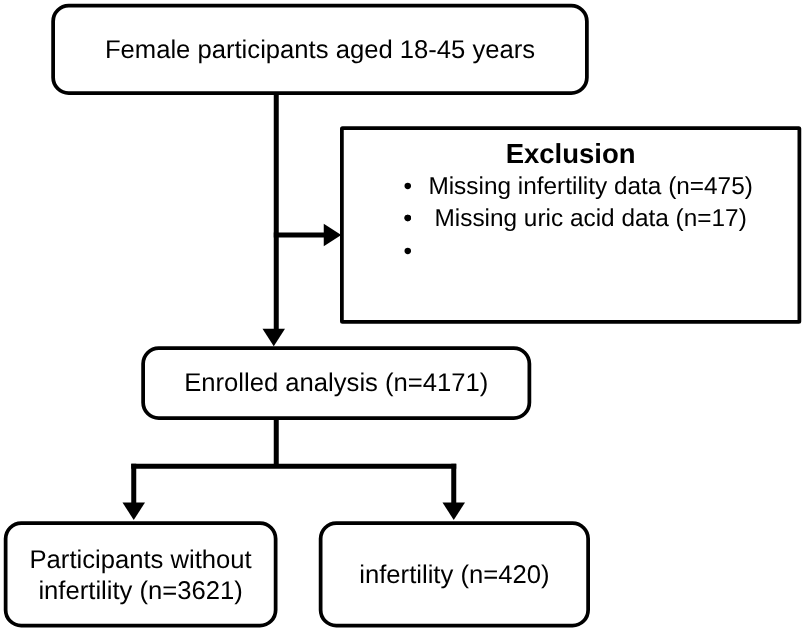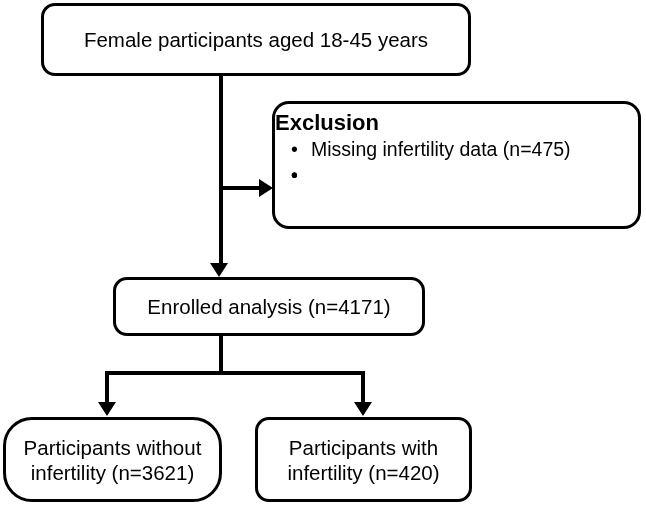--- a/index.html
+++ b/index.html
@@ -38,37 +38,36 @@
 
   
   #node-source {
     left: 41px;  top: 3px;
     width: 430px; height: 73px;
     font-size: 20.5px;
     justify-content: center;
   }
   #node-exclusion {
     left: 272px; top: 101px;
-    width: 369px; height: 128px;
-    border-radius: 17px;
-    align-items: flex-start;
+    width: 369px; height: 158px;
+    border-radius: 2px;
+    align-items: center;
     justify-content: flex-start;
     padding: 5px 0 0 0;
   }
   #node-enrolled {
     left: 65px; top: 277px;
     width: 312px; height: 59px;
     font-size: 20.5px;
     margin-left: 48px;
   }
   #node-without {
     left: 3px; top: 417px;
     width: 219px; height: 85px;
     font-size: 20.5px;
-    border-radius: 29px;
   }
   #node-with {
     left: 255px; top: 417px;
     width: 217px; height: 85px;
     font-size: 20.5px;
   }
 
   
   .excl-title {
     font-size: 22px;
@@ -153,34 +152,34 @@
     <ul class="excl-list">
       <li>
         <span class="bullet">•</span>
         <span>Missing infertility data (n=475)</span>
       </li>
       <li>
         <span class="bullet">•</span>
       </li>
       <li>
         <span class="bullet">•</span>
+        <span>Missing uric acid data (n=17)</span>
       </li>
       <li>
         <span class="bullet">•</span>
       </li>
     </ul>
   </div>
 
   <div class="node" id="node-enrolled">
     <span class="node-line">Enrolled analysis (n=4171)</span>
   </div>
 
   <div class="node" id="node-without">
     <span class="node-line">Participants without</span>
     <span class="node-line">infertility (n=3621)</span>
   </div>
 
   <div class="node" id="node-with">
-    <span class="node-line">Participants with</span>
     <span class="node-line">infertility (n=420)</span>
   </div>
 
 </div>
 
 </body></html>

